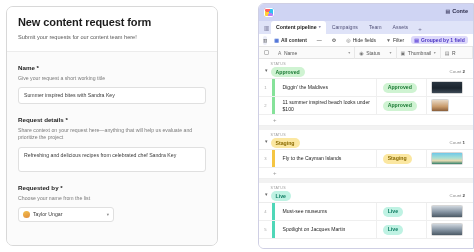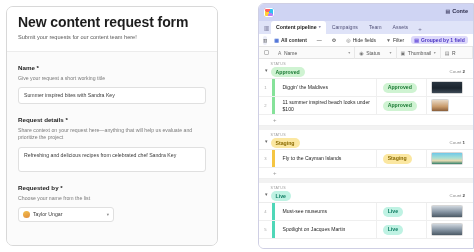--- a/index.html
+++ b/index.html
@@ -20,21 +20,21 @@
     border-radius: 7px;
     overflow: hidden;
   }
   .form-header {
     padding: 9px 10px 9px 11px;
     background: #ffffff;
     border-bottom: 1px solid #ececec;
     height: 45px;
   }
   .form-title {
-    font-size: 14px; font-weight: 700; color: #1d1d1d;
+    font-size: 11px; font-weight: 700; color: #1d1d1d;
     letter-spacing: -0.1px; line-height: 13px;
   }
   .form-sub {
     font-size: 5.6px; color: #5a5a5a; margin-top: 4px; line-height: 8px;
   }
   .form-body { padding: 11px 11px 0 11px; background: #fbfbfb; height: 194px; }
 
   .field { margin-bottom: 11px; }
   .field-label {
     font-size: 6.2px; font-weight: 700; color: #1d1d1d; line-height: 9px;

